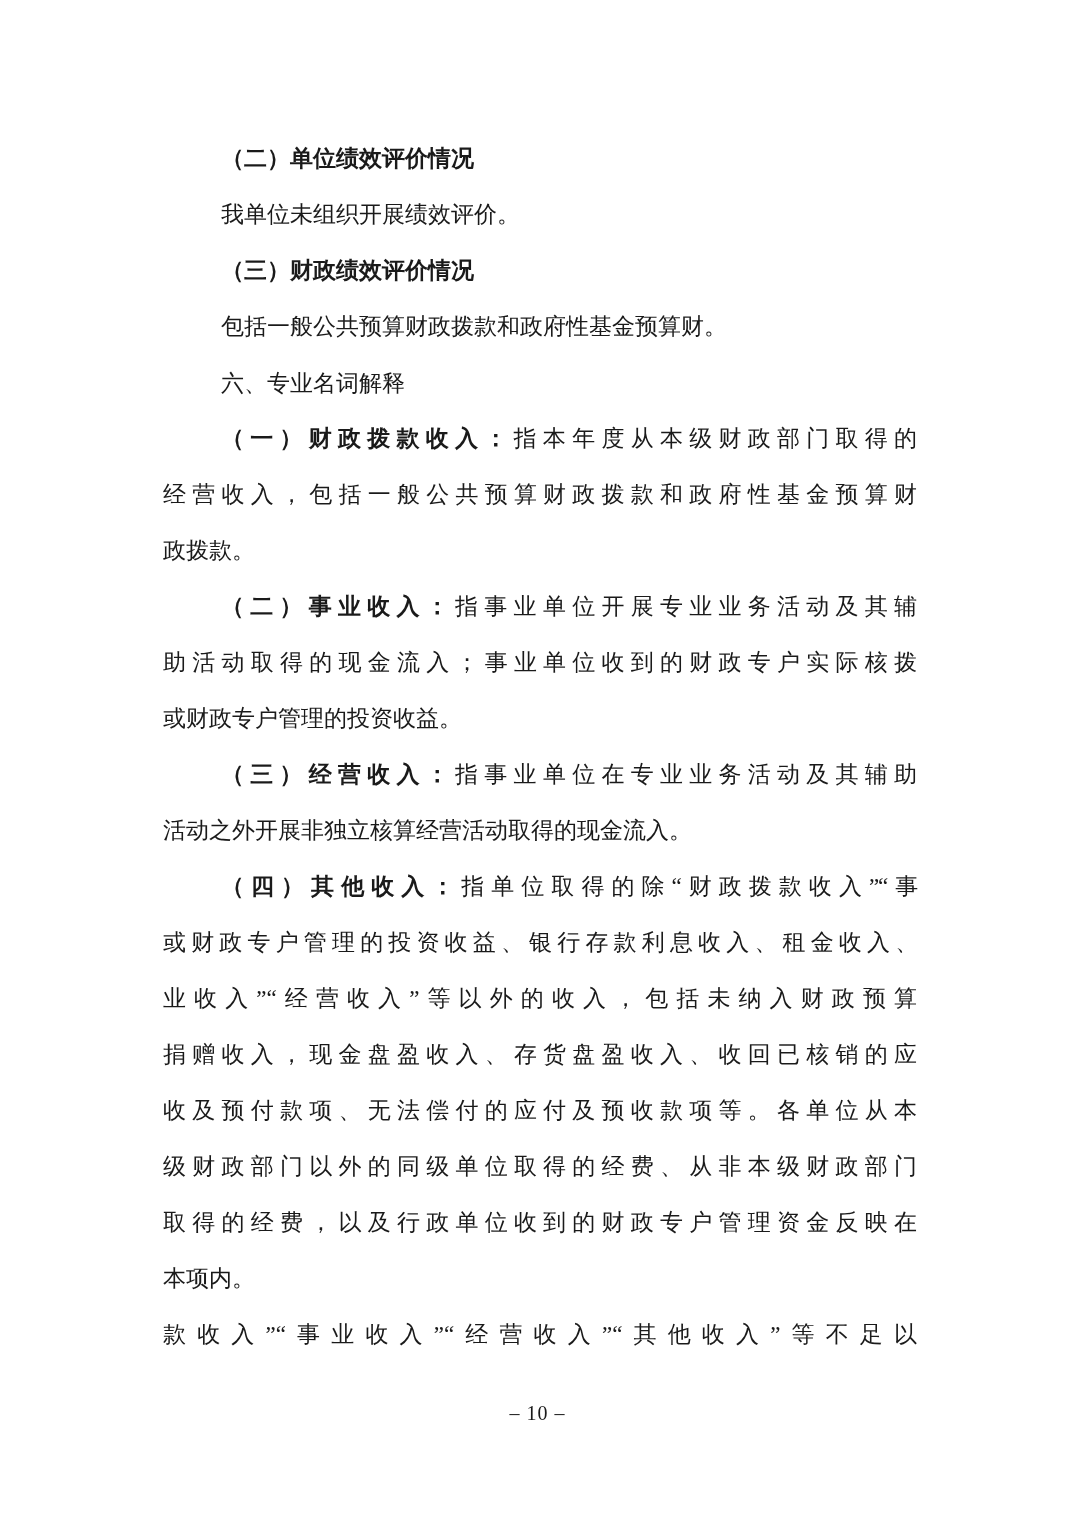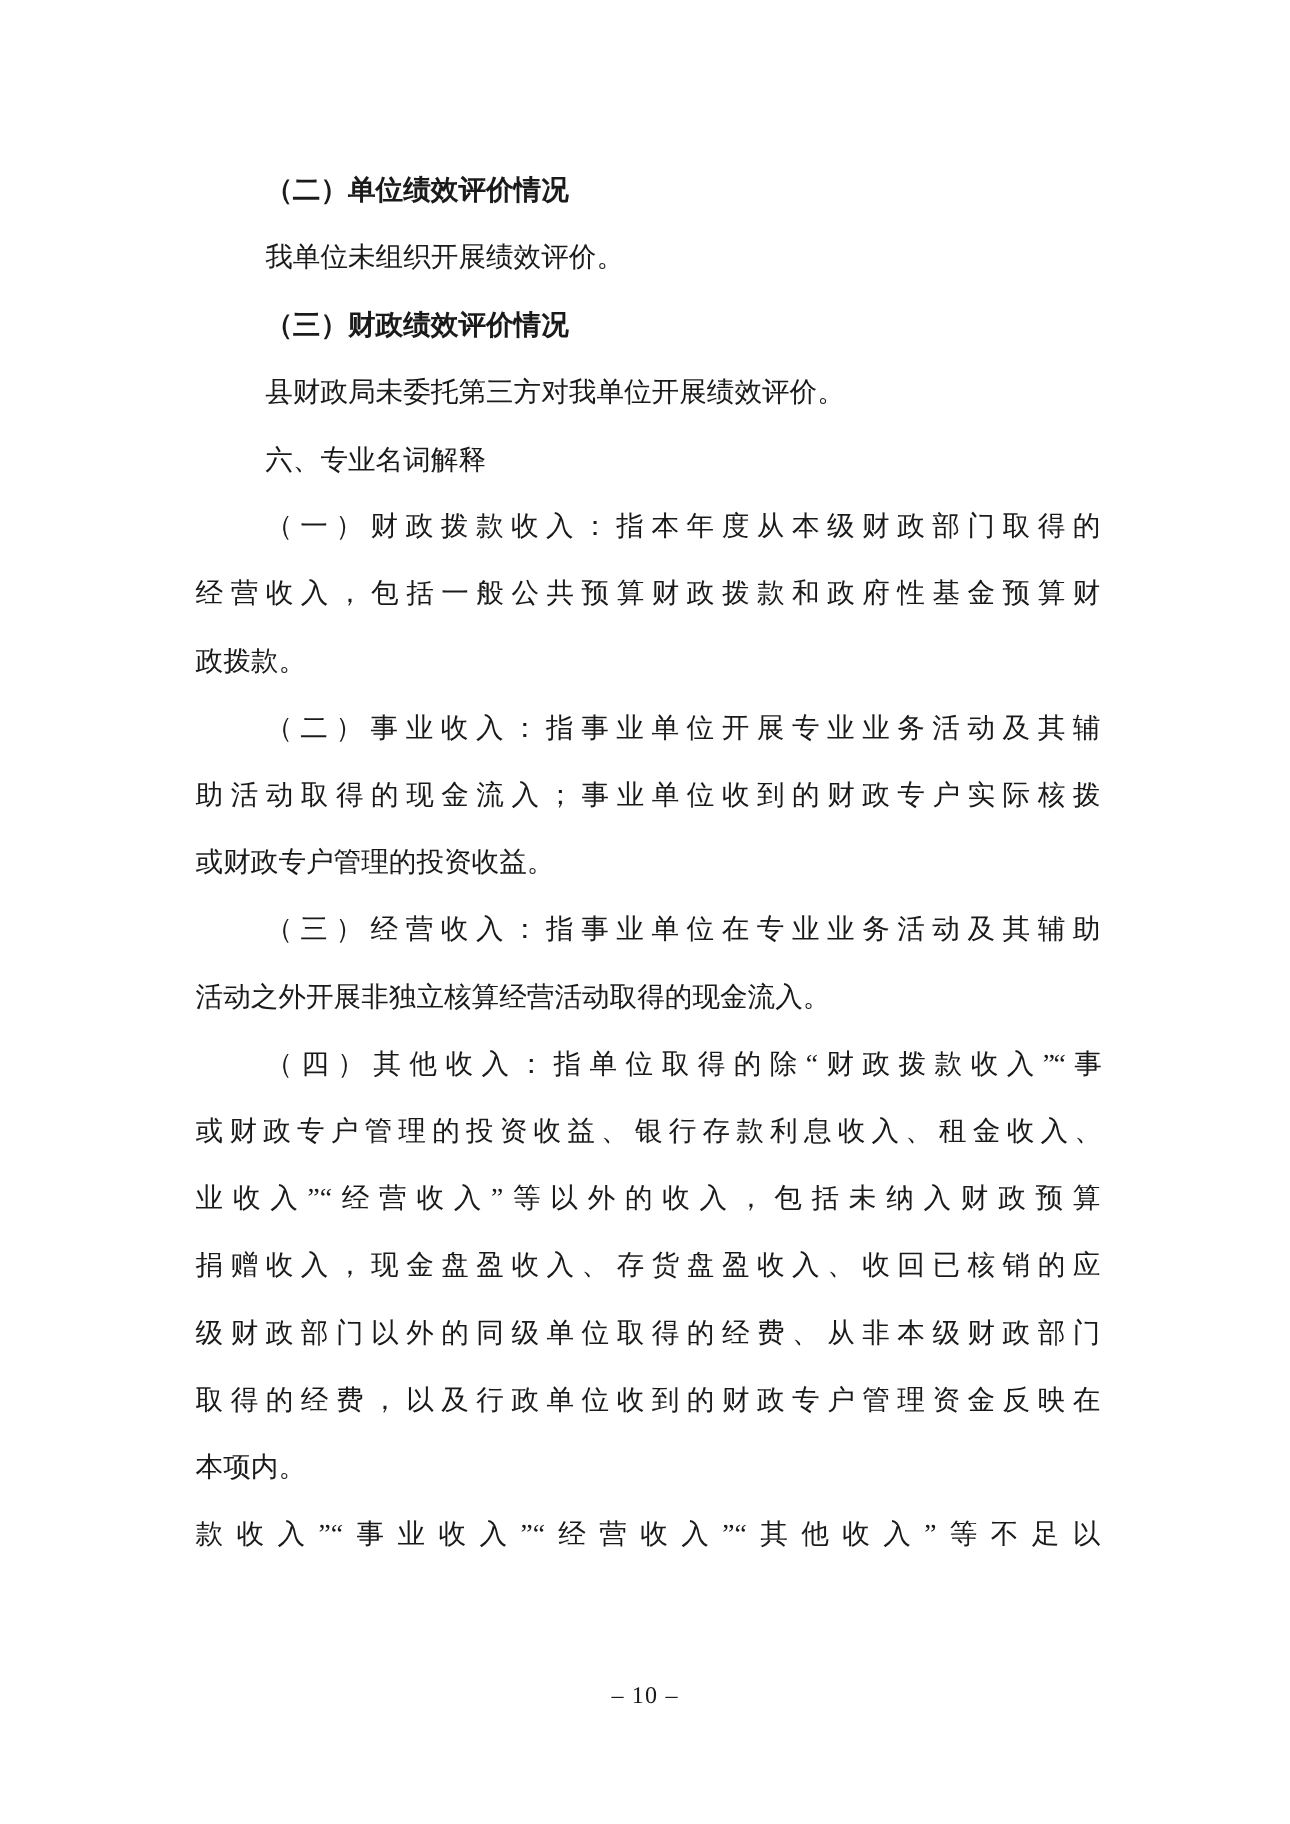--- a/index.html
+++ b/index.html
@@ -41,21 +41,21 @@
     letter-spacing: -1.2px;
   }
   .h-kai {
     font-weight: bold;
   }
   .h-hei {
     font-family: "Liberation Sans", "DejaVu Sans", sans-serif;
     font-weight: normal;
   }
   .lead {
-    font-weight: normal;
+    font-weight: bold;
   }
   .page-number {
     position: absolute;
     left: 0;
     right: 0;
     top: 1400px;
     text-align: center;
     font-size: 20px;
     line-height: 26px;
     letter-spacing: 1px;
@@ -67,21 +67,21 @@
 
 <div class="page">
   <div class="content">
 
     <div class="line h-kai indent">（二）单位绩效评价情况</div>
 
     <div class="line indent">我单位未组织开展绩效评价。</div>
 
     <div class="line h-kai indent">（三）财政绩效评价情况</div>
 
-    <div class="line indent">县财政局未委托第三方对我单位开展绩效评价。</div>
+    <div class="line indent">包括一般公共预算财政拨款和政府性基金预算财。</div>
 
     <div class="line h-hei indent">六、专业名词解释</div>
 
     <div class="line full indent"><span class="lead">（一）财政拨款收入：</span><span>指本年度从本级财政部门取得的</span></div>
 
     <div class="line full">经营收入，包括一般公共预算财政拨款和政府性基金预算财</div>
 
     <div class="line">政拨款。</div>
 
     <div class="line full indent"><span class="lead">（二）事业收入：</span><span>指事业单位开展专业业务活动及其辅</span></div>
@@ -95,20 +95,21 @@
     <div class="line">活动之外开展非独立核算经营活动取得的现金流入。</div>
 
     <div class="line full indent squeeze"><span class="lead">（四）其他收入：</span><span>指单位取得的除“财政拨款收入”“事</span></div>
 
     <div class="line full squeeze">或财政专户管理的投资收益、银行存款利息收入、租金收入、</div>
 
     <div class="line full">业收入”“经营收入”等以外的收入，包括未纳入财政预算</div>
 
     <div class="line full">捐赠收入，现金盘盈收入、存货盘盈收入、收回已核销的应</div>
 
+    <div class="line full">收及预付款项、无法偿付的应付及预收款项等。各单位从本</div>
 
     <div class="line full">级财政部门以外的同级单位取得的经费、从非本级财政部门</div>
 
     <div class="line full">取得的经费，以及行政单位收到的财政专户管理资金反映在</div>
 
     <div class="line">本项内。</div>
 
 
     <div class="line full">款收入”“事业收入”“经营收入”“其他收入”等不足以</div>
 

